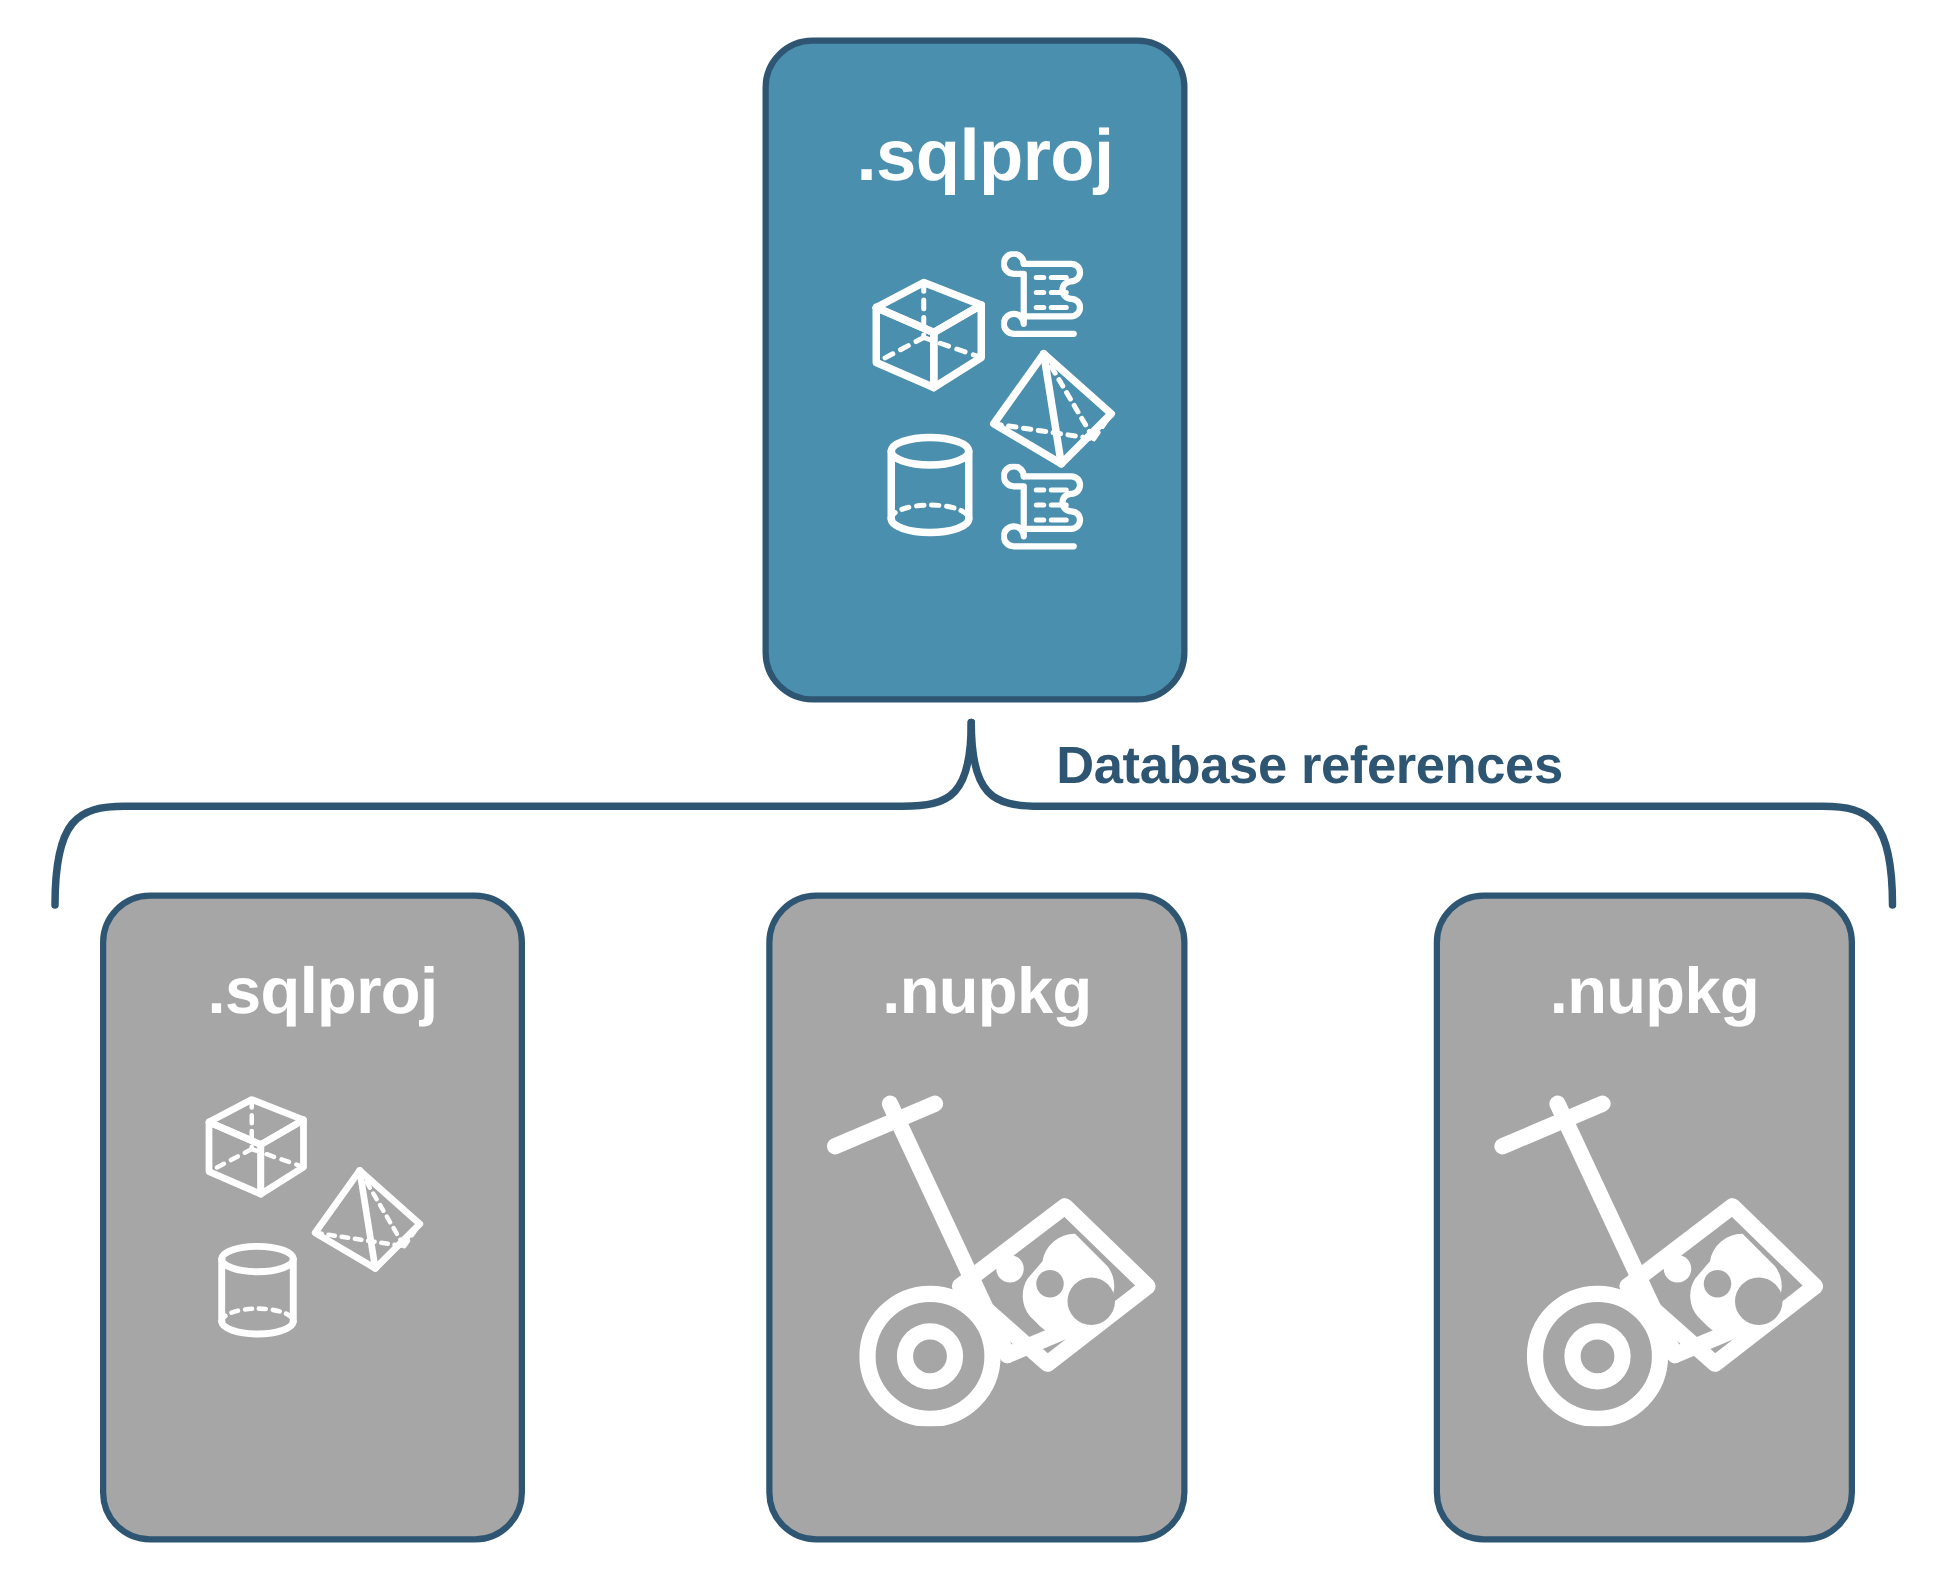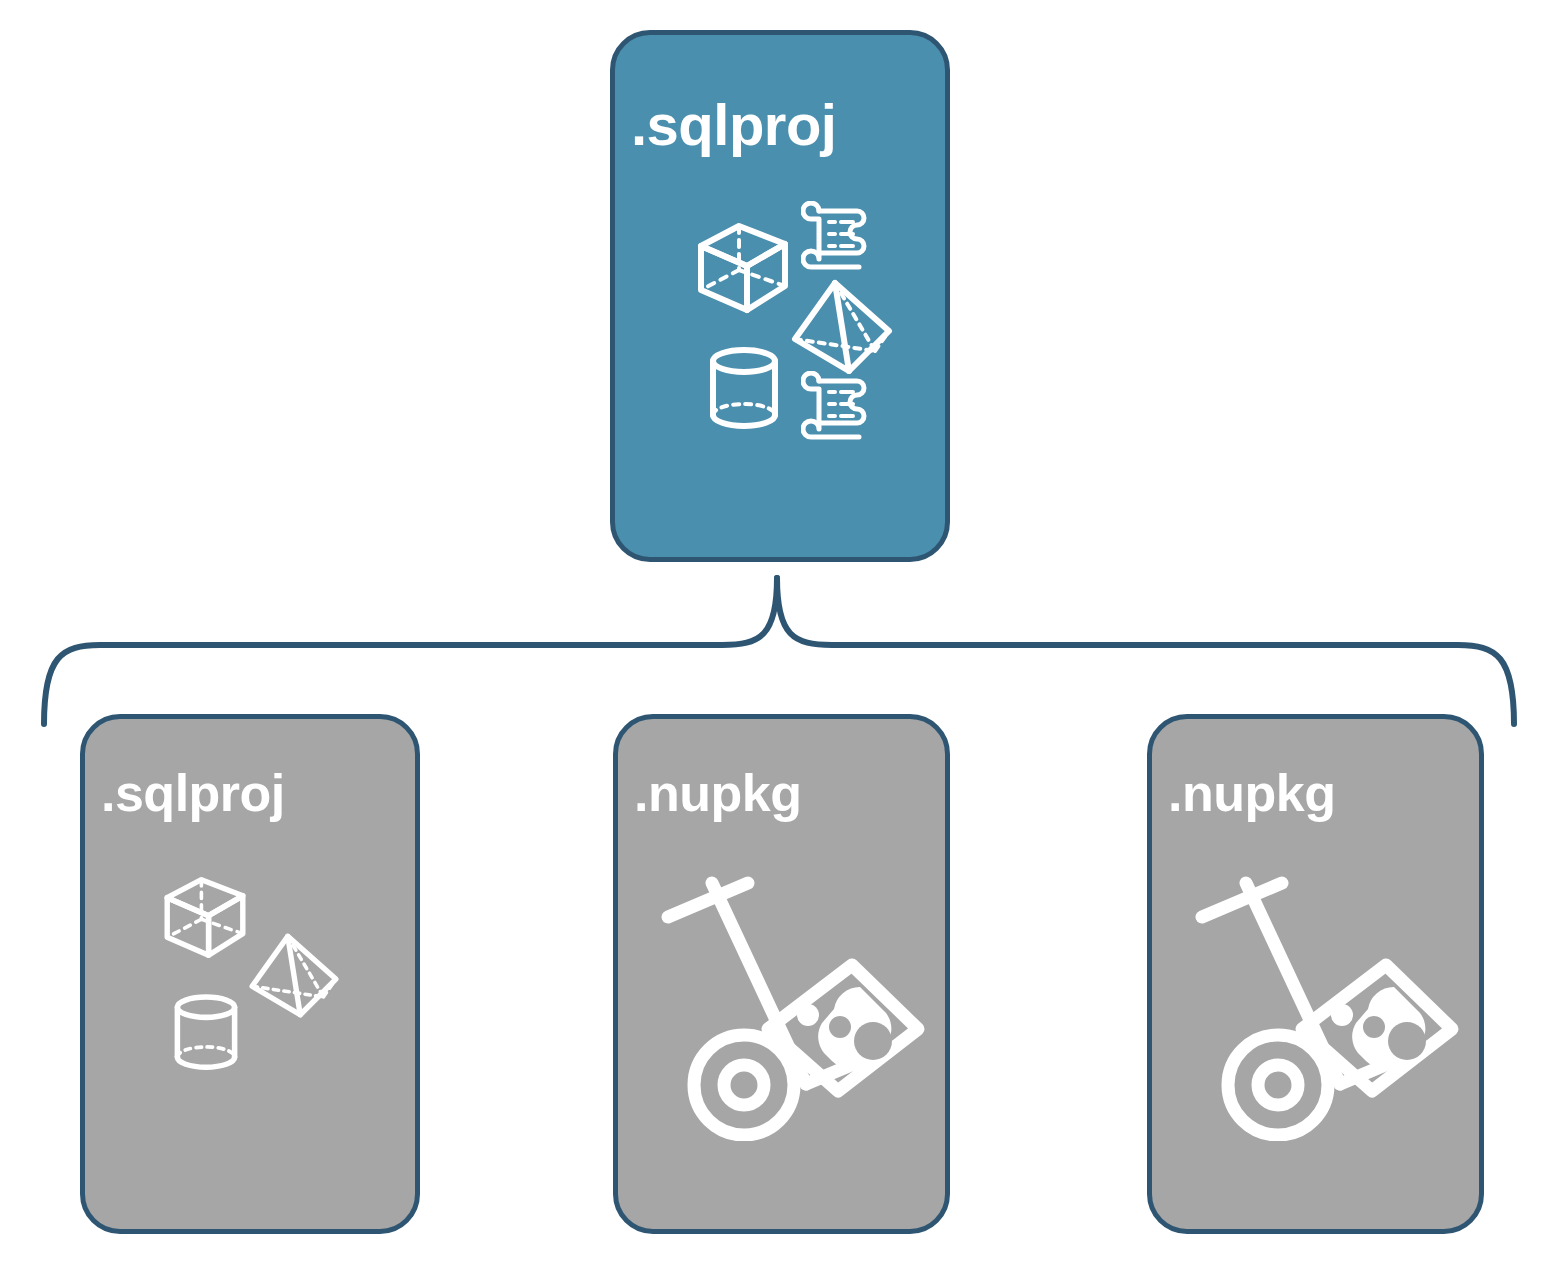--- a/index.html
+++ b/index.html
@@ -26,21 +26,21 @@
   .node-box.blue {
     background: #4B8FAF;
   }
   .node-box.gray {
     background: #A6A6A6;
   }
   .node-title {
     position: absolute;
     left: 16px;
     right: 0;
-    text-align: left;
+    text-align: center;
     color: #ffffff;
     font-weight: bold;
     letter-spacing: -0.5px;
     font-family: "Liberation Sans", sans-serif;
     user-select: none;
   }
   .title-lg { font-size: 58px; top: 56px; }
   .title-sm { font-size: 52px; top: 44px; }
 
   .icon-layer {
@@ -154,20 +154,21 @@
     <path d="M777 578
              C 777 636, 760 645, 722 645
              L 100 645
              C 62 645, 44 656, 44 724" fill="none" stroke="#2E5673" stroke-width="6" stroke-linecap="round"></path>
     <path d="M777 578
              C 777 636, 794 645, 832 645
              L 1458 645
              C 1496 645, 1514 656, 1514 724" fill="none" stroke="#2E5673" stroke-width="6" stroke-linecap="round"></path>
   </svg>
 
+  <div class="edge-label" style="left:845px; top:588px;">Database references</div>
 
   <div class="node-box gray" style="left:80px; top:714px; width:340px; height:520px;">
     <div class="node-title title-sm">.sqlproj</div>
 
     <div class="icon-layer">
 
       <svg class="icon-svg" style="left:75px; top:155px;" width="90" height="86" viewBox="0 0 100 95">
         <g fill="none" stroke="#ffffff" stroke-width="6" stroke-linejoin="round" stroke-linecap="round">
           <path d="M8 26 L46 6 L92 24 L54 46 Z"></path>
           <path d="M8 26 L8 70 L54 90 L54 46 Z"></path>

